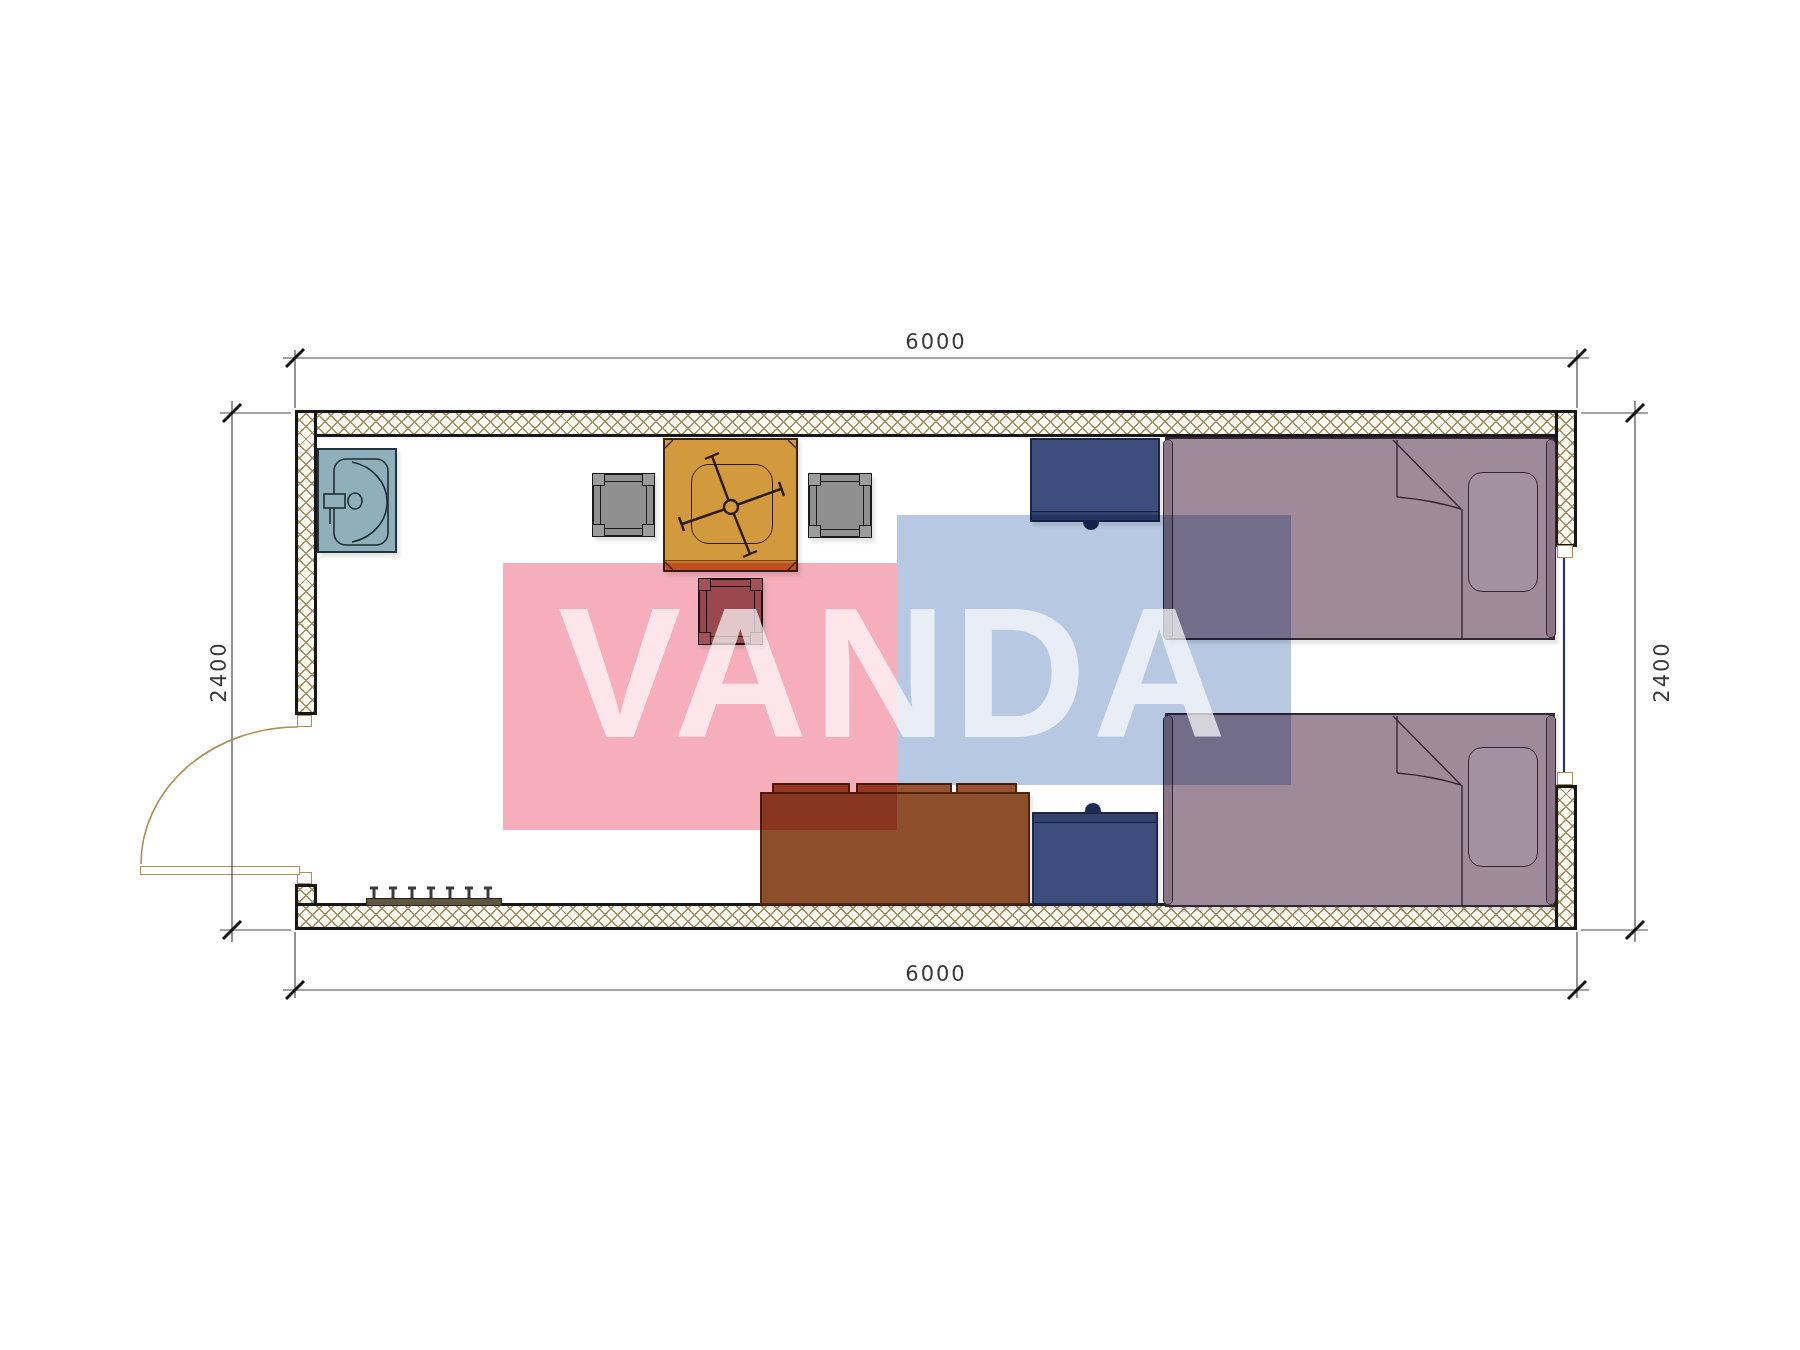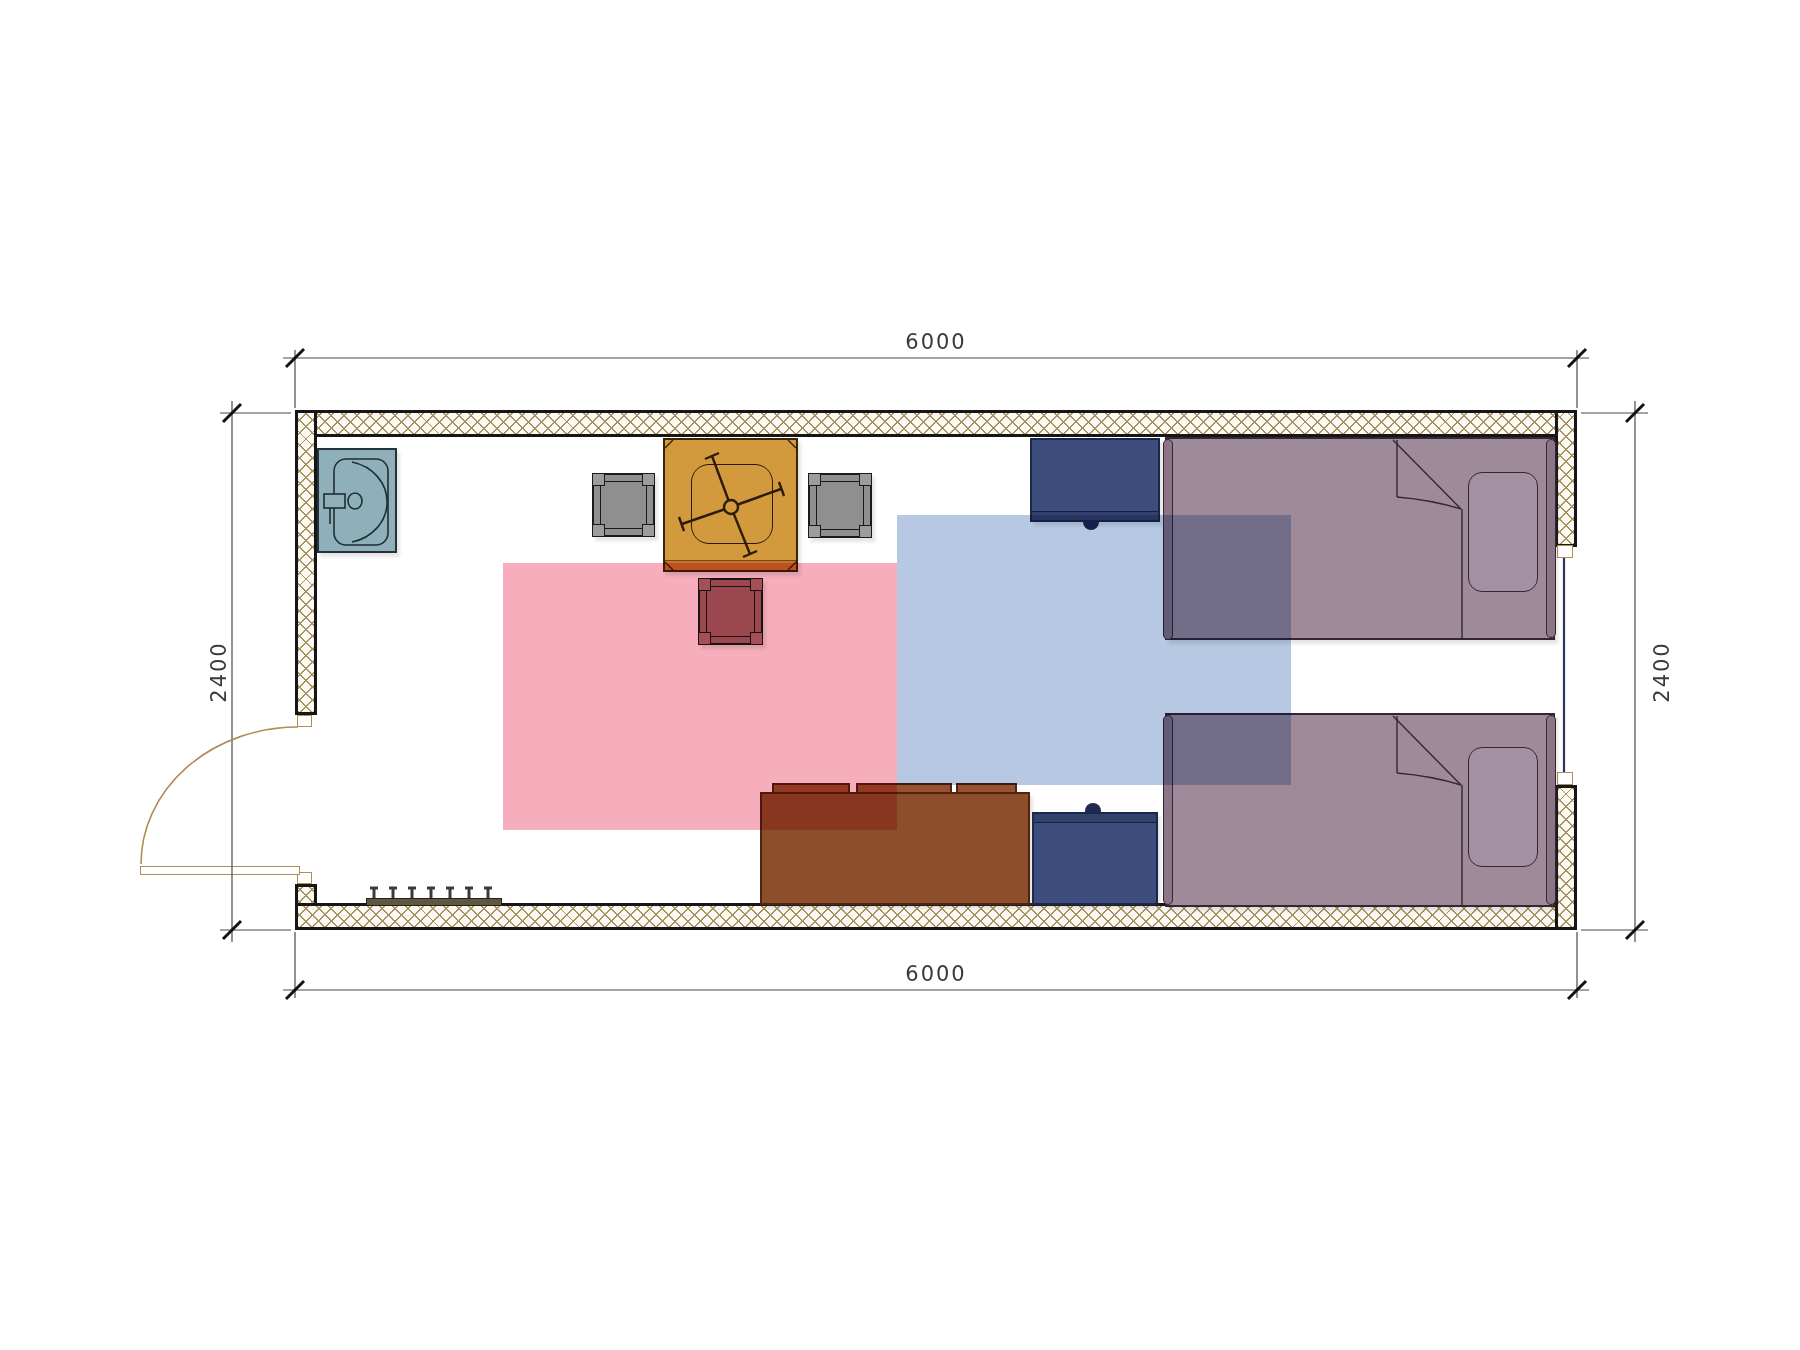--- a/index.html
+++ b/index.html
@@ -243,14 +243,15 @@
     </g>
   </svg>
 
   <div class="dim" style="left:886px;top:330px;width:100px">6000</div>
   <div class="dim" style="left:886px;top:962px;width:100px">6000</div>
   <div class="dim dimv" style="left:169px;top:660px;width:100px">2400</div>
   <div class="dim dimv" style="left:1612px;top:660px;width:100px">2400</div>
 
   <div class="wm pink"></div>
   <div class="wm blue"></div>
+  <div class="wm-text">VANDA</div>
 
 </div>
 
 </body></html>

